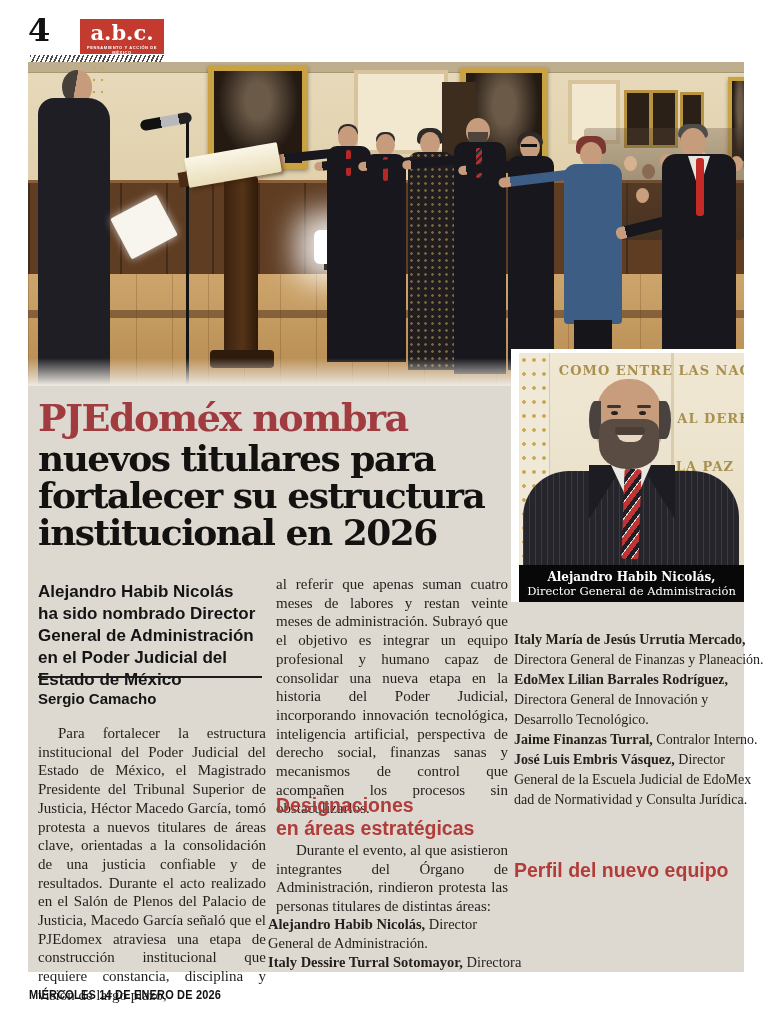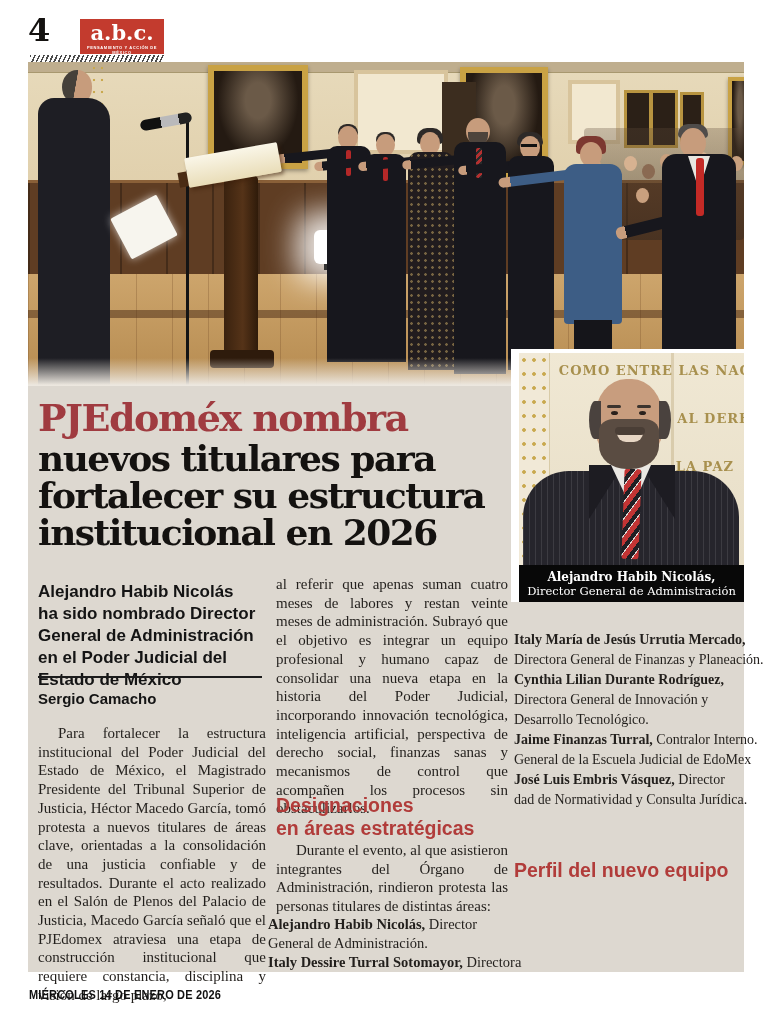--- a/index.html
+++ b/index.html
@@ -266,25 +266,25 @@
       <div class="abs p-caption">
         <div class="p-cap1">Alejandro Habib Nicolás,</div>
         <div class="p-cap2">Director General de Administración</div>
       </div>
     </div>
   </div>
 
   <div class="abs list3">
       <div class="appt"><b>Italy María de Jesús Urrutia Mercado,</b></div>
       <div class="appt">Directora General de Finanzas y Planeación.</div>
-      <div class="appt"><b>Cynthia Lilian Durante Rodríguez,</b></div>
+      <div class="appt"><b>EdoMex Lilian Barrales Rodríguez,</b></div>
       <div class="appt">Directora General de Innovación y</div>
       <div class="appt">Desarrollo Tecnológico.</div>
       <div class="appt"><b>Jaime Finanzas Turral,</b> Contralor Interno.</div>
+      <div class="appt"><b>José Luis Embris Vásquez,</b> Director</div>
       <div class="appt">General de la Escuela Judicial de EdoMex</div>
-      <div class="appt"><b>José Luis Embris Vásquez,</b> Director</div>
       <div class="appt">dad de Normatividad y Consulta Jurídica.</div>
     </div>
   <div class="abs subhead sh2">Perfil del nuevo equipo</div>
 
   <div class="abs footer">MIÉRCOLES 14 DE ENERO DE 2026</div>
 
 </div>
 
 </body></html>

